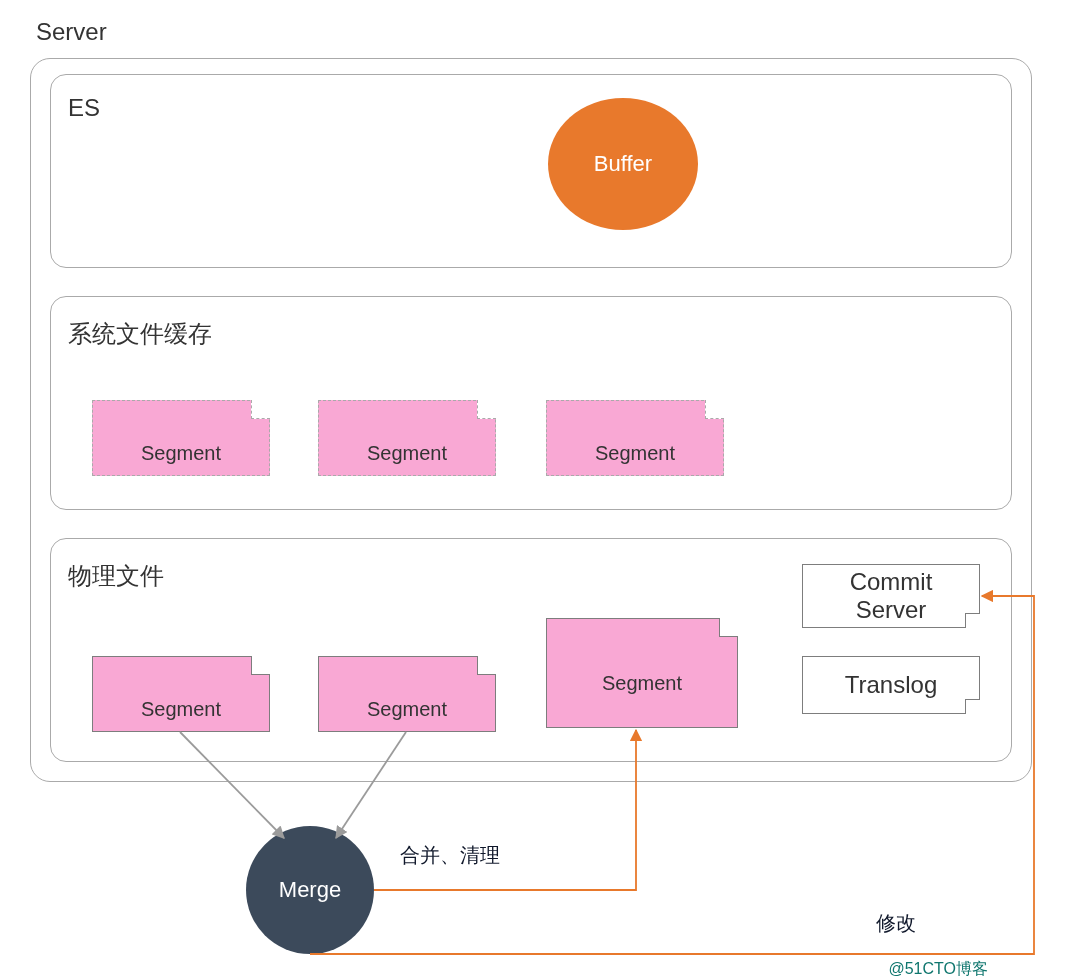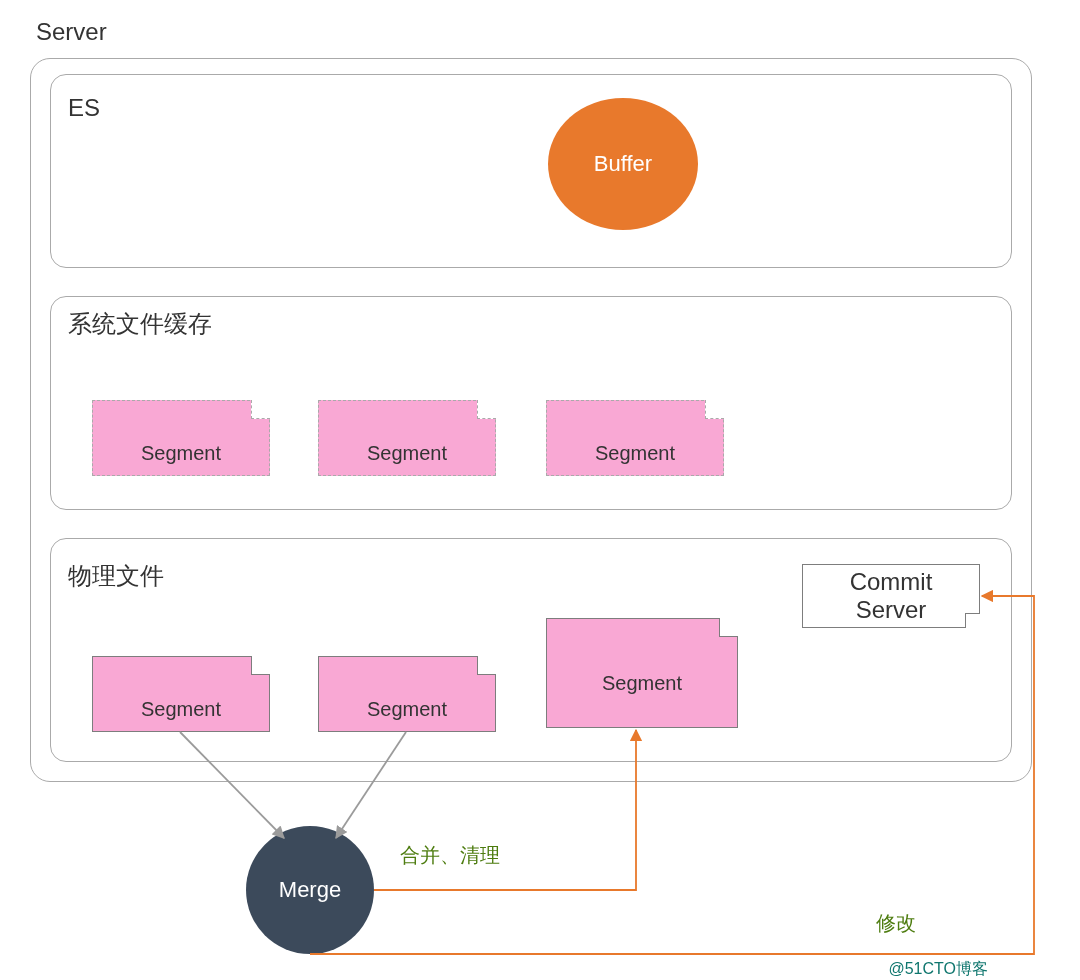--- a/index.html
+++ b/index.html
@@ -5,35 +5,35 @@
   html,body{margin:0;padding:0;width:1080px;height:980px;font-family:-apple-system,"Helvetica Neue","PingFang SC","Microsoft YaHei",sans-serif;color:#333;background:#fff;}
   .stage{position:relative;width:992px;height:980px;}
   .title{position:absolute;left:36px;top:18px;font-size:24px;}
   .server-box{position:absolute;left:30px;top:58px;width:1000px;height:722px;border:1px solid #aaa;border-radius:20px;}
   .inner-box{position:absolute;border:1px solid #aaa;border-radius:16px;}
   .es-box{left:50px;top:74px;width:960px;height:192px;}
   .es-label{position:absolute;left:68px;top:94px;font-size:24px;}
   .shard{position:absolute;left:236px;top:108px;width:218px;height:110px;border-radius:12px;background:#4999c9;color:#fff;text-align:center;font-size:22px;line-height:1.25;display:flex;flex-direction:column;justify-content:center;}
   .buffer{position:absolute;left:548px;top:98px;width:150px;height:132px;border-radius:50%;background:#e8792c;color:#fff;display:flex;align-items:center;justify-content:center;font-size:22px;}
   .cache-box{left:50px;top:296px;width:960px;height:212px;}
-  .cache-label{position:absolute;left:68px;top:308px;font-size:24px;}
+  .cache-label{position:absolute;left:68px;top:318px;font-size:24px;}
   .phys-box{left:50px;top:538px;width:960px;height:222px;}
   .phys-label{position:absolute;left:68px;top:560px;font-size:24px;}
   
   .seg{position:absolute;width:176px;height:74px;border:1.5px solid #7d7d7d;background:#f9a8d4;}
   .seg::before{content:"";position:absolute;right:-2px;top:-2px;width:0;height:0;border-style:solid;border-width:0 18px 18px 0;border-color:transparent #fff transparent transparent;}
   .seg::after{content:"";position:absolute;right:-1px;top:-1px;width:18px;height:18px;border-left:1.5px solid #7d7d7d;border-bottom:1.5px solid #7d7d7d;background:#fff;transform-origin:top left;}
   .seg-text{position:absolute;left:0;right:0;bottom:10px;text-align:center;font-size:20px;}
   .seg.dashed{border:1.5px dashed #aaa;}
   .seg.dashed::after{border-left:1.5px dashed #aaa;border-bottom:1.5px dashed #aaa;}
   .note{position:absolute;width:176px;height:62px;border:1.5px solid #7d7d7d;background:#fff;}
   .note::after{content:"";position:absolute;right:-1px;bottom:-1px;width:14px;height:14px;border-left:1.5px solid #7d7d7d;border-top:1.5px solid #7d7d7d;background:#fff;}
   .note-text{position:absolute;left:0;right:0;top:50%;transform:translateY(-50%);text-align:center;font-size:24px;line-height:1.15;}
   .merge{position:absolute;left:246px;top:826px;width:128px;height:128px;border-radius:50%;background:#3c4a5b;color:#ffffff;display:flex;align-items:center;justify-content:center;font-size:22px;}
-  .arrow-label{position:absolute;color:#4d7c0f;font-size:20px;}
+  .arrow-label{position:absolute;color:#0f172a;font-size:20px;}
   .watermark{position:absolute;right:4px;bottom:0;color:#0f766e;font-size:16px;}
   svg.overlay{position:absolute;left:0;top:0;width:1080px;height:980px;pointer-events:none;}
 </style>
 </head>
 <body>
 
 <div class="stage">
   <div class="title">Server</div>
 
   <div class="server-box"></div>
@@ -64,20 +64,23 @@
     </div>
   <div class="seg" style="left:546px;top:618px;width:190px;height:108px;">
       <div class="seg-text" style="bottom:32px;">Segment</div>
     </div>
   <div class="note" style="left:802px;top:564px;">
     <div class="note-text">
       <span>Commit</span><br>
       <span>Server</span>
     </div>
   </div>
+  <div class="note" style="left:802px;top:656px;height:56px;">
+    <div class="note-text">Translog</div>
+  </div>
 
   <div class="merge">Merge</div>
 
   <div class="arrow-label" style="left:400px;top:842px;">合并、清理</div>
   <div class="arrow-label" style="left:876px;top:910px;">修改</div>
 
   <div class="watermark">@51CTO博客</div>
 
   <svg class="overlay" viewBox="0 0 1080 980">
     <defs>

